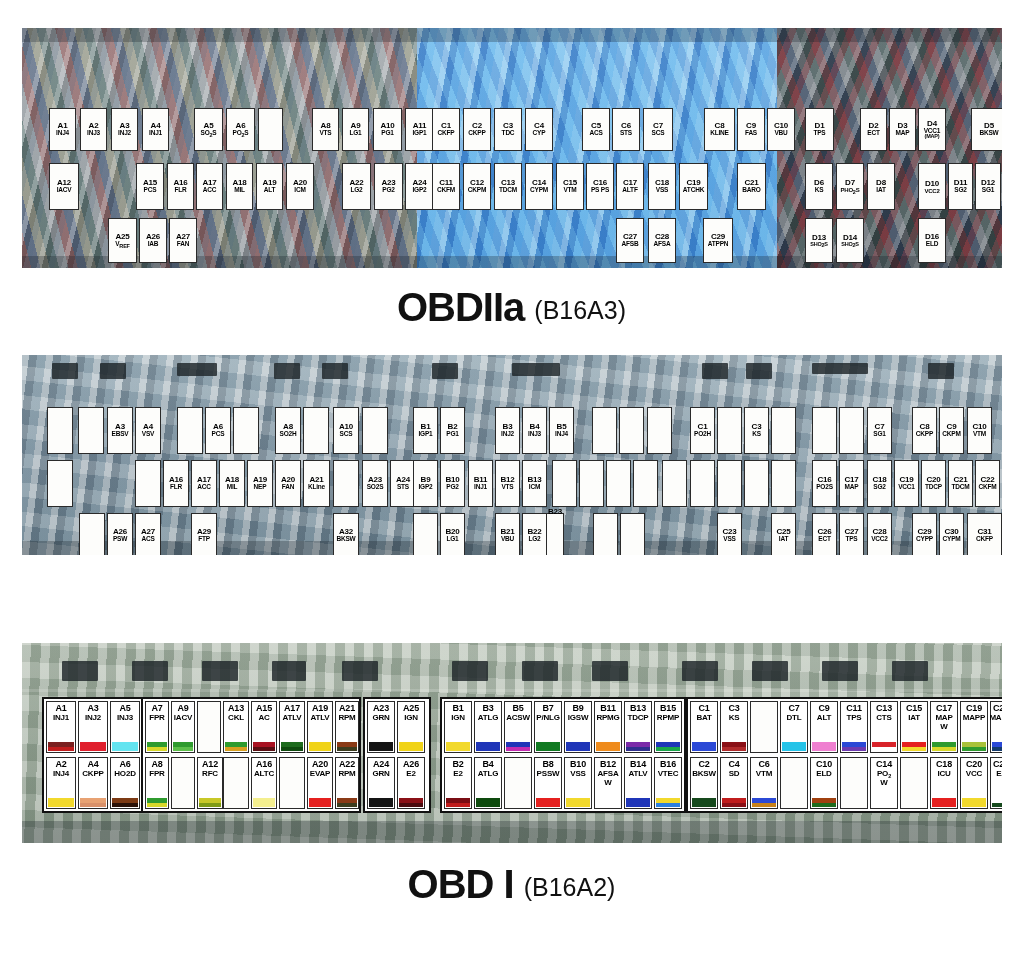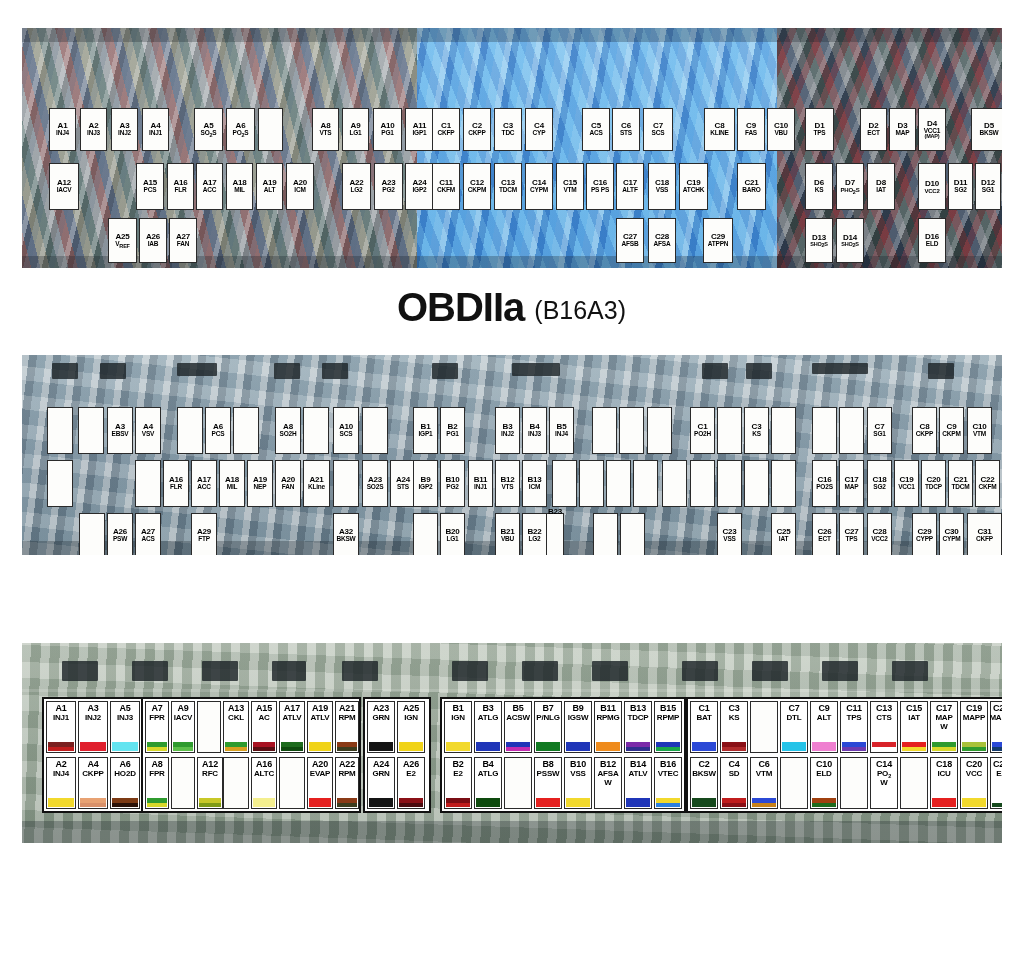--- a/index.html
+++ b/index.html
@@ -1071,14 +1071,17 @@
           <span class="n">C22</span>
           <span class="f">E2</span>
           <div class="stripes">
             <i style="background: rgb(255, 255, 255);"></i>
             <i style="background: rgb(22, 73, 29);"></i>
           </div>
         </div>
       </div>
   </div>
 
+  <div class="caption" style="left:0;top:862px;">
+    <span class="big">OBD I</span><span class="sub">(B16A2)</span>
+  </div>
 
 </div>
 
 </body></html>

